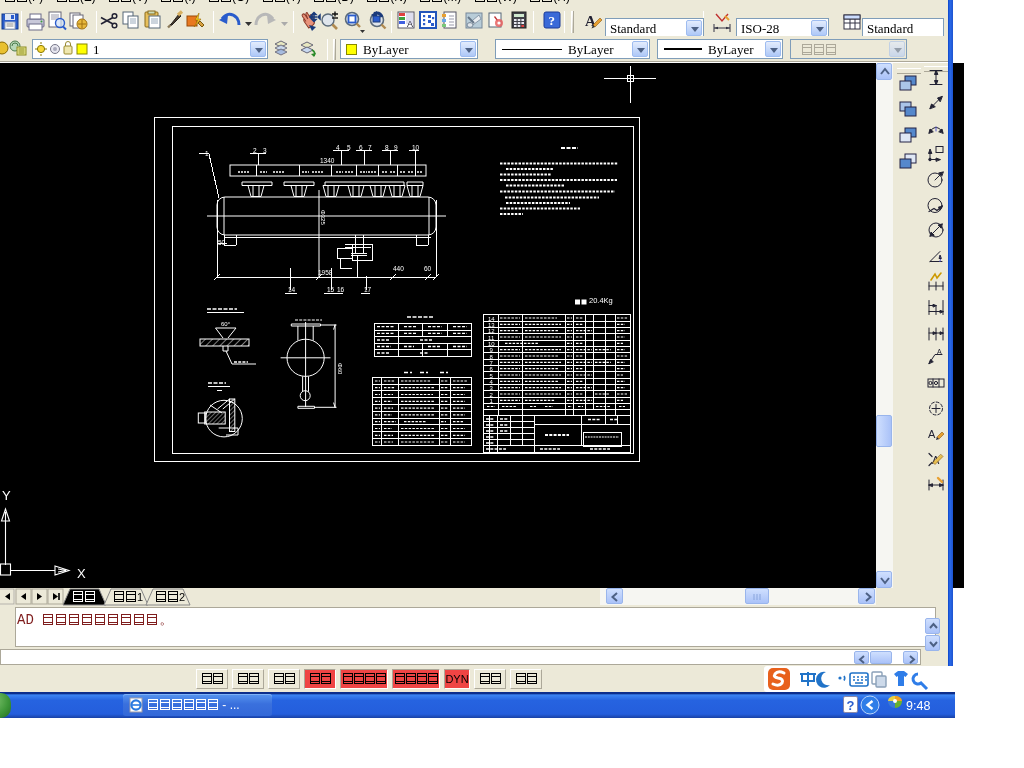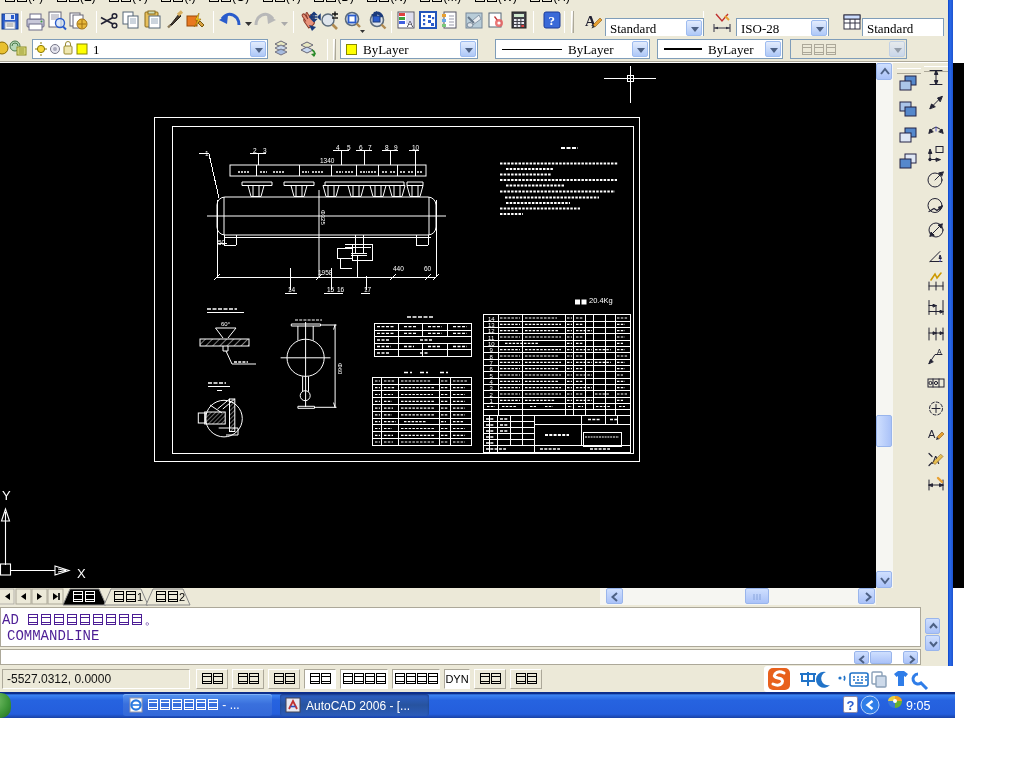--- a/index.html
+++ b/index.html
@@ -10,21 +10,21 @@
 .hz::after{content:"";position:absolute;left:1px;right:1px;top:3px;height:4px;border-top:1px solid currentColor;border-bottom:1px solid currentColor}
 
 .combo{position:absolute;background:#fff;border:1px solid #7f9db9;height:20px;font-size:13px;font-family:"Liberation Serif",serif;color:#000}
 .combo .arrow{position:absolute;right:1px;top:1px;bottom:1px;width:16px;background:linear-gradient(#e3ecfd,#aec8f7);border:1px solid #9ebcf0;border-radius:2px}
 .combo .arrow::after{content:"";position:absolute;left:4px;top:6px;border-left:4px solid transparent;border-right:4px solid transparent;border-top:5px solid #4d6185}
 
 .sep{position:absolute;width:1px;background:#aca899;border-right:1px solid #fff}
 .grip{position:absolute;width:3px;background:linear-gradient(#fff,#cfccbd);border-left:1px solid #fff;border-right:1px solid #aca899}
 
 .sbtn{position:absolute;top:3px;height:20px;background:#ece9d8;border:1px solid;border-color:#fff #aca899 #aca899 #fff;font-size:12px;color:#000;text-align:center;line-height:18px}
-.sbtn.dn{border-color:#aca899 #fff #fff #aca899;background:#ffffff}
+.sbtn.dn{border-color:#aca899 #fff #fff #aca899;background:#ef4444}
 .sbtn .hz{margin:0 .5px}
 
 .scbtn{position:absolute;background:linear-gradient(#cfdffe,#aac2f8);border:1px solid #99b5ec;border-radius:2px}
 .sctrack{background:#f6f6f2}
 .scthumb{position:absolute;background:linear-gradient(90deg,#cfdffe,#aac2f8);border:1px solid #99b5ec;border-radius:2px}
 .scthumbh{position:absolute;background:linear-gradient(#cfdffe,#aac2f8);border:1px solid #99b5ec;border-radius:2px}
 </style></head>
 <body>
 
 <div class="abs bg" style="left:0;top:0;width:948px;height:8px;overflow:hidden" id="menusliver">
@@ -727,44 +727,42 @@
 <div class="scbtn" style="right:1px;top:0px;width:17px;height:16px"><svg width="17" height="16">
           <path d="M7 4 L11.5 8 L7 12" fill="none" stroke="#4d6185" stroke-width="2"></path>
         </svg></div>
 <div class="scthumbh" style="left:145px;top:0px;width:24px;height:16px"><svg width="24" height="16">
           <path d="M8 5 v6 M11 5 v6 M14 5 v6" stroke="#89a5dc"></path>
         </svg></div>
 </div>
 </div>
 
 <div class="abs bg" style="left:0;top:606px;width:948px;height:60px" id="cmdwin">
-  <div class="abs" style="left:0;top:1px;width:921px;height:40px;background:#fff;border:1px solid #aca899;font-family:'Liberation Mono',monospace;font-size:14px;line-height:16px;color:#4c1d95">
+  <div class="abs" style="left:15px;top:1px;width:921px;height:40px;background:#fff;border:1px solid #aca899;font-family:'Liberation Mono',monospace;font-size:14px;line-height:16px;color:#7f1d1d">
     <div style="padding:4px 0 0 1px;white-space:nowrap">AD <span class="hz" style="margin:0 2px 0 1px"></span><span class="hz" style="margin:0 2px 0 1px"></span><span class="hz" style="margin:0 2px 0 1px"></span><span class="hz" style="margin:0 2px 0 1px"></span><span class="hz" style="margin:0 2px 0 1px"></span><span class="hz" style="margin:0 2px 0 1px"></span><span class="hz" style="margin:0 2px 0 1px"></span><span class="hz" style="margin:0 2px 0 1px"></span><span class="hz" style="margin:0 2px 0 1px"></span>。</div>
-    <div style="padding:0 0 0 6px">COMMANDLINE</div>
   </div>
 
   <div class="scbtn" style="left:925px;top:12px;width:15px;height:16px"><svg width="15" height="16">
         <path d="M4 9 L7.5 5 L11 9" fill="none" stroke="#4d6185" stroke-width="2"></path>
       </svg></div>
   <div class="scbtn" style="left:925px;top:29px;width:15px;height:16px"><svg width="15" height="16">
         <path d="M4 6 L7.5 10 L11 6" fill="none" stroke="#4d6185" stroke-width="2"></path>
       </svg></div>
 
   <div class="abs" style="left:0;top:43px;width:921px;height:16px;background:#fff;border:1px solid #aca899"></div>
   <div class="scbtn" style="left:854px;top:45px;width:15px;height:13px"><svg width="15" height="13">
         <path d="M9 3 L5 6.5 L9 10" fill="none" stroke="#4d6185" stroke-width="2"></path>
       </svg></div>
   <div class="scbtn" style="left:903px;top:45px;width:15px;height:13px"><svg width="15" height="13">
         <path d="M6 3 L10 6.5 L6 10" fill="none" stroke="#4d6185" stroke-width="2"></path>
       </svg></div>
   <div class="scthumbh" style="left:870px;top:45px;width:22px;height:13px"></div>
 </div>
 
 <div class="abs bg" style="left:0;top:666px;width:948px;height:26px" id="statusbar">
-  <div class="abs" style="left:2px;top:3px;width:188px;height:20px;border:1px solid;border-color:#aca899 #fff #fff #aca899;font-size:12px;color:#111;line-height:18px;padding-left:4px">-5527.0312, 0.0000</div>
   <div class="sbtn" style="left:196px;width:32px"><span class="hz"></span><span class="hz"></span></div>
   <div class="sbtn" style="left:232px;width:32px"><span class="hz"></span><span class="hz"></span></div>
   <div class="sbtn" style="left:268px;width:32px"><span class="hz"></span><span class="hz"></span></div>
   <div class="sbtn dn" style="left:304px;width:32px"><span class="hz"></span><span class="hz"></span></div>
   <div class="sbtn dn" style="left:340px;width:48px"><span class="hz"></span><span class="hz"></span><span class="hz"></span><span class="hz"></span></div>
   <div class="sbtn dn" style="left:392px;width:48px"><span class="hz"></span><span class="hz"></span><span class="hz"></span><span class="hz"></span></div>
   <div class="sbtn dn" style="left:444px;width:26px;font-size:11px">DYN</div>
   <div class="sbtn" style="left:474px;width:32px"><span class="hz"></span><span class="hz"></span></div>
   <div class="sbtn" style="left:510px;width:32px"><span class="hz"></span><span class="hz"></span></div>
   <div id="sogou" class="abs" style="left:764px;top:0;width:189px;height:26px;background:#fff;border-radius:3px 0 0 3px">
@@ -795,35 +793,27 @@
 
 <div class="abs" style="left:123px;top:2px;width:149px;height:22px;background:linear-gradient(#5795ef,#3a70dd 45%,#3368d8);border-radius:3px;box-shadow:inset 0 1px 0 #7fb2f6">
   <svg class="abs" width="16" height="16" style="left:5px;top:3px">
         <rect x="2" y="1" width="12" height="14" fill="#fff" stroke="#99a"></rect>
         <circle cx="8" cy="8" r="4.6" fill="none" stroke="#2a7ae0" stroke-width="2.2"></circle>
         <path d="M4 8 h8" stroke="#2a7ae0" stroke-width="1.6"></path>
       </svg>
   <div class="abs" style="left:24px;top:4px;color:#fff;font-size:12px;white-space:nowrap"><span class="hz"></span><span class="hz"></span><span class="hz"></span><span class="hz"></span><span class="hz"></span><span class="hz"></span> - ...</div>
 </div>
 
-<div class="abs" style="left:280px;top:2px;width:149px;height:22px;background:linear-gradient(#2e61c8,#27539f 50%,#2c5cba);border-radius:3px;box-shadow:inset 0 1px 2px #1a3a80">
-  <svg class="abs" width="16" height="16" style="left:5px;top:3px">
-        <rect x="1" y="1" width="14" height="14" fill="#e8e8f0" stroke="#445"></rect>
-        <path d="M4 12 L8 4 L12 12" fill="none" stroke="#c03030" stroke-width="1.8"></path>
-        <path d="M5.5 9.5 h5" stroke="#3050c0" stroke-width="1.6"></path>
-      </svg>
-  <div class="abs" style="left:26px;top:5px;color:#fff;font-size:12px;white-space:nowrap">AutoCAD 2006 - [...</div>
-</div>
 
 <div class="abs" style="left:843px;top:4px;width:15px;height:17px;background:#fff;border-radius:2px;border:1px solid #88a;color:#2a5ccc;font-weight:bold;font-size:13px;text-align:center;line-height:17px">?</div>
 <svg class="abs" width="100" height="26" style="left:858px;top:0">
 <circle cx="12" cy="13" r="9" fill="#2f7de8" stroke="#b8d4fa" stroke-width="1"></circle>
       <path d="M14.5 9 L9.5 13 L14.5 17" fill="none" stroke="#fff" stroke-width="2.4"></path>
 <g transform="translate(28,4)">
         <path d="M9 0 C13 0 16 2 16 5 L9 5 Z" fill="#f0a020"></path>
         <path d="M16 5 C16 9 13 12 9 12 L9 5 Z" fill="#68b030"></path>
         <path d="M9 12 C5 12 2 9 2 5 L9 5 Z" fill="#3a78d8"></path>
         <path d="M2 5 C2 2 5 0 9 0 L9 5 Z" fill="#e8d040"></path>
         <circle cx="9" cy="5" r="2" fill="#fff"></circle>
       </g>
 </svg>
-<div class="abs" style="left:906px;top:7px;color:#fff;font-size:12.5px">9:05</div>
+<div class="abs" style="left:906px;top:7px;color:#fff;font-size:12.5px">9:48</div>
 </div>
 
 </body></html>

